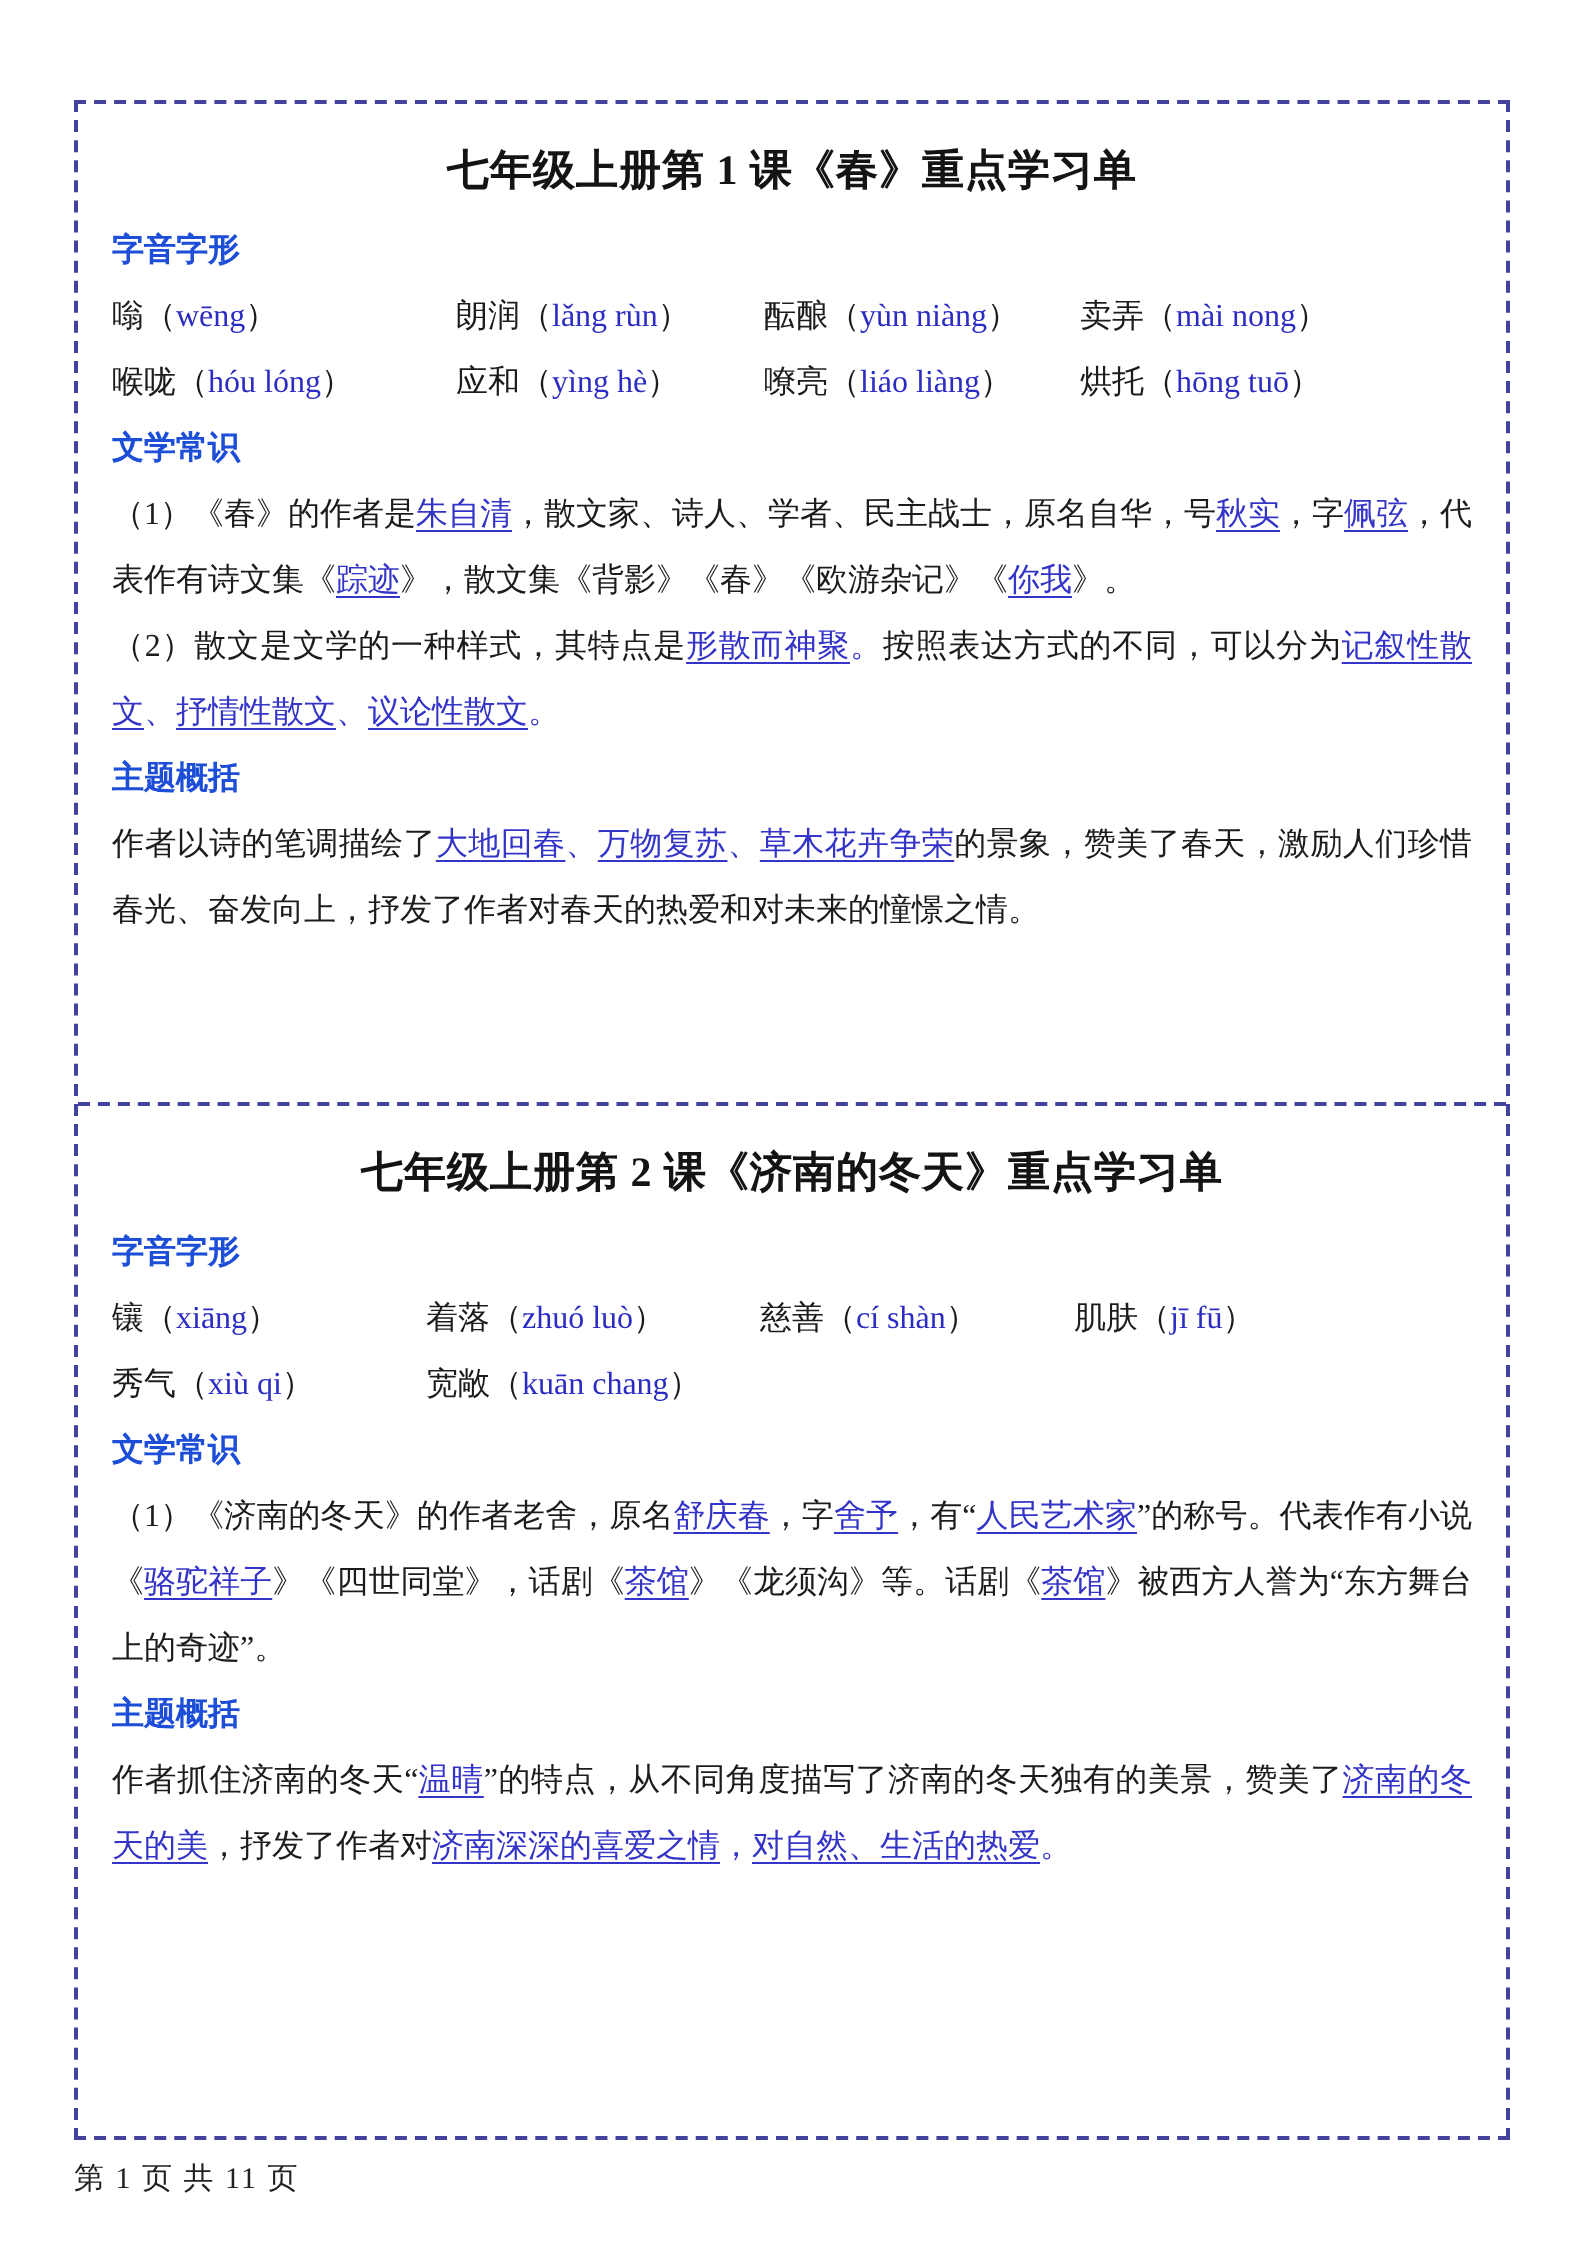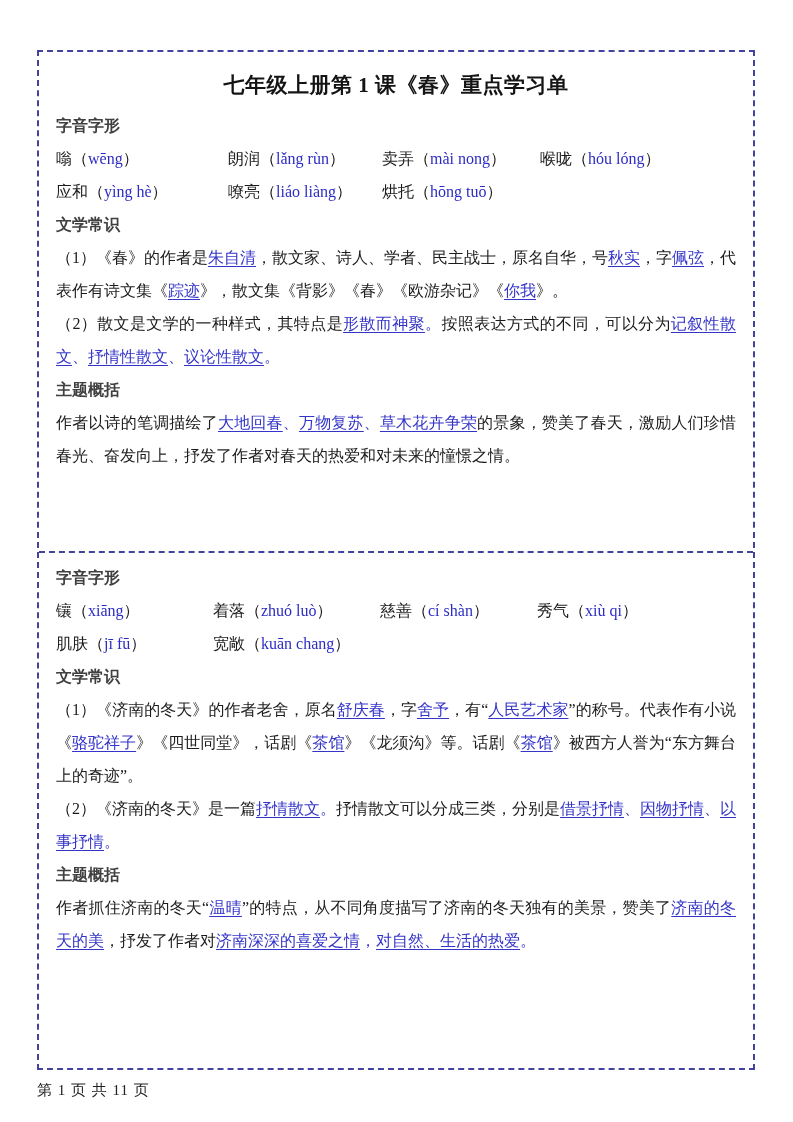--- a/index.html
+++ b/index.html
@@ -13,21 +13,21 @@
     width:718px;box-sizing:border-box;
     border:2px dashed #43439e;
   }
   .lesson{box-sizing:border-box;padding:8px 17px 0 17px;overflow:hidden;}
   .lesson-1{height:501px;border-bottom:2px dashed #43439e;}
   .lesson-2{height:515px;}
   .lesson-title{
     font-size:21px;font-weight:bold;text-align:center;
     margin:10px 0 9px 0;line-height:30px;letter-spacing:.5px;color:#141414;
   }
-  .block-heading{font-size:16px;font-weight:bold;margin:0;line-height:33px;color:#404040;}
+  .block-heading{font-size:16px;font-weight:bold;margin:0;line-height:33px;color:#1d4ed8;}
   .para{font-size:16px;line-height:33px;margin:0;text-align:justify;}
   .pinyin-grid{display:grid;font-size:16px;line-height:33px;}
   .grid-1{grid-template-columns:172px 154px 158px 1fr;}
   .grid-2{grid-template-columns:157px 167px 157px 1fr;}
   .pinyin-cell{white-space:nowrap;}
   .reading{color:#2c2cc4;}
   .term-link{color:#3434c8;text-decoration:underline;text-underline-offset:3px;text-decoration-thickness:1px;}
   .blue-punct{color:#3434c8;}
   .page-footer{
     width:718px;text-align:left;font-size:15px;
@@ -39,45 +39,46 @@
 
 <div class="page">
   <div class="doc-box">
 
     <section class="lesson lesson-1">
       <h1 class="lesson-title">七年级上册第 1 课《春》重点学习单</h1>
       <h2 class="block-heading">字音字形</h2>
       <div class="pinyin-grid grid-1">
           <div class="pinyin-cell"><span class="word">嗡</span><span>（</span><span class="reading">wēng</span><span>）</span></div>
           <div class="pinyin-cell"><span class="word">朗润</span><span>（</span><span class="reading">lǎng rùn</span><span>）</span></div>
+          <div class="pinyin-cell"><span class="word">酝酿</span><span>（</span><span class="reading">yùn niàng</span><span>）</span></div>
           <div class="pinyin-cell"><span class="word">卖弄</span><span>（</span><span class="reading">mài nong</span><span>）</span></div>
           <div class="pinyin-cell"><span class="word">喉咙</span><span>（</span><span class="reading">hóu lóng</span><span>）</span></div>
           <div class="pinyin-cell"><span class="word">应和</span><span>（</span><span class="reading">yìng hè</span><span>）</span></div>
           <div class="pinyin-cell"><span class="word">嘹亮</span><span>（</span><span class="reading">liáo liàng</span><span>）</span></div>
           <div class="pinyin-cell"><span class="word">烘托</span><span>（</span><span class="reading">hōng tuō</span><span>）</span></div>
         </div>
       <h2 class="block-heading">文学常识</h2>
       <p class="para"><span>（1）《春》的作者是</span><span class="term-link">朱自清</span><span>，散文家、诗人、学者、民主战士，原名自华，号</span><span class="term-link">秋实</span><span>，字</span><span class="term-link">佩弦</span><span>，代表作有诗文集《</span><span class="term-link">踪迹</span><span>》，散文集《背影》《春》《欧游杂记》《</span><span class="term-link">你我</span><span>》。</span></p>
       <p class="para"><span>（2）散文是文学的一种样式，其特点是</span><span class="term-link">形散而神聚</span><span class="blue-punct">。</span><span>按照表达方式的不同，可以分为</span><span class="term-link">记叙性散文</span><span class="blue-punct">、</span><span class="term-link">抒情性散文</span><span class="blue-punct">、</span><span class="term-link">议论性散文</span><span class="blue-punct">。</span></p>
       <h2 class="block-heading">主题概括</h2>
       <p class="para"><span>作者以诗的笔调描绘了</span><span class="term-link">大地回春</span><span class="blue-punct">、</span><span class="term-link">万物复苏</span><span class="blue-punct">、</span><span class="term-link">草木花卉争荣</span><span>的景象，赞美了春天，激励人们珍惜春光、奋发向上，抒发了作者对春天的热爱和对未来的憧憬之情。</span></p>
     </section>
 
     <section class="lesson lesson-2">
+      <h1 class="lesson-title">七年级上册第 2 课《济南的冬天》重点学习单</h1>
       <h2 class="block-heading">字音字形</h2>
       <div class="pinyin-grid grid-2">
           <div class="pinyin-cell"><span class="word">镶</span><span>（</span><span class="reading">xiāng</span><span>）</span></div>
           <div class="pinyin-cell"><span class="word">着落</span><span>（</span><span class="reading">zhuó luò</span><span>）</span></div>
           <div class="pinyin-cell"><span class="word">慈善</span><span>（</span><span class="reading">cí shàn</span><span>）</span></div>
+          <div class="pinyin-cell"><span class="word">肌肤</span><span>（</span><span class="reading">jī fū</span><span>）</span></div>
           <div class="pinyin-cell"><span class="word">秀气</span><span>（</span><span class="reading">xiù qi</span><span>）</span></div>
-          <div class="pinyin-cell"><span class="word">肌肤</span><span>（</span><span class="reading">jī fū</span><span>）</span></div>
           <div class="pinyin-cell"><span class="word">宽敞</span><span>（</span><span class="reading">kuān chang</span><span>）</span></div>
         </div>
       <h2 class="block-heading">文学常识</h2>
       <p class="para"><span>（1）《济南的冬天》的作者老舍，原名</span><span class="term-link">舒庆春</span><span>，字</span><span class="term-link">舍予</span><span>，有“</span><span class="term-link">人民艺术家</span><span>”的称号。代表作有小说《</span><span class="term-link">骆驼祥子</span><span>》《四世同堂》，话剧《</span><span class="term-link">茶馆</span><span>》《龙须沟》等。话剧《</span><span class="term-link">茶馆</span><span>》被西方人誉为“东方舞台上的奇迹”。</span></p>
-      <p class="para"><span>（2）《济南的冬天》是一篇</span><span class="term-link">抒情散文</span><span class="blue-punct">。</span><span>抒情散文可以分成三类，分别是</span><span class="term-link">借景抒情</span><span class="blue-punct">、</span><span class="term-link">因物抒情</span><span class="blue-punct">、</span><span class="term-link">以事抒情</span><span class="blue-punct">。</span></p>
       <h2 class="block-heading">主题概括</h2>
       <p class="para"><span>作者抓住济南的冬天“</span><span class="term-link">温晴</span><span>”的特点，从不同角度描写了济南的冬天独有的美景，赞美了</span><span class="term-link">济南的冬天的美</span><span>，抒发了作者对</span><span class="term-link">济南深深的喜爱之情</span><span class="blue-punct">，</span><span class="term-link">对自然、生活的热爱</span><span class="blue-punct">。</span></p>
     </section>
 
   </div>
   <div class="page-footer">第 1 页 共 11 页</div>
 </div>
 
 </body></html>

